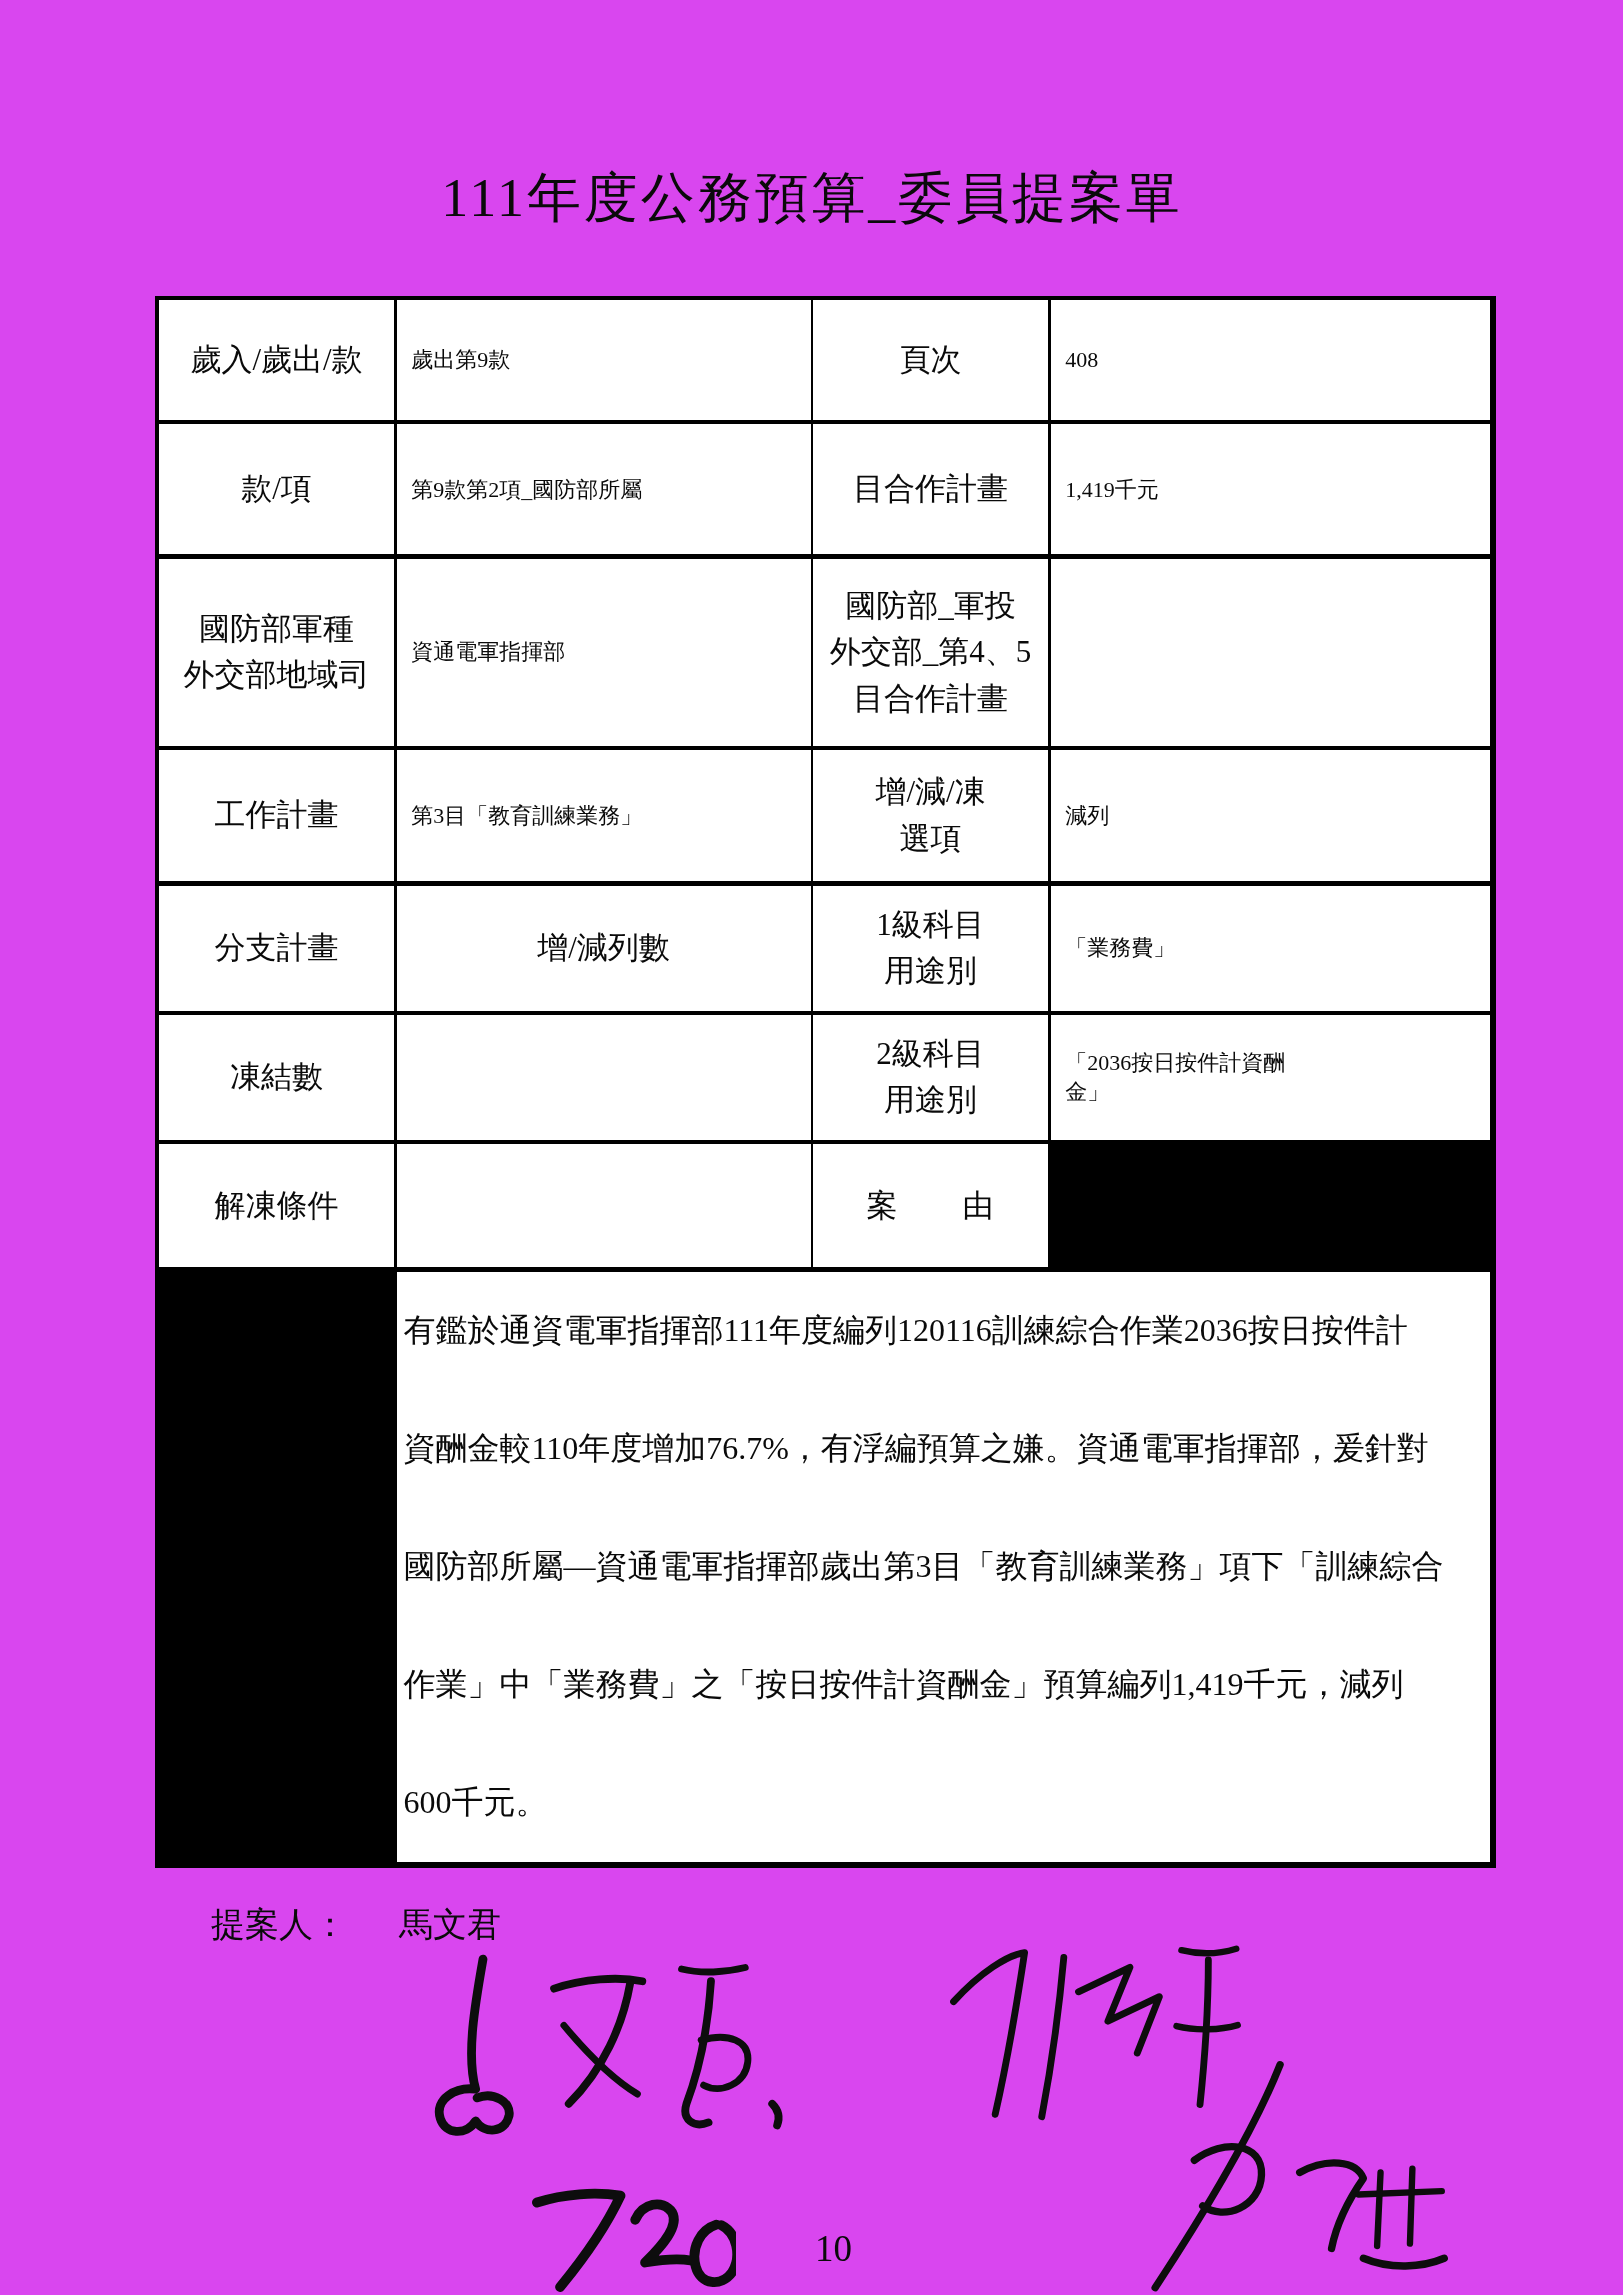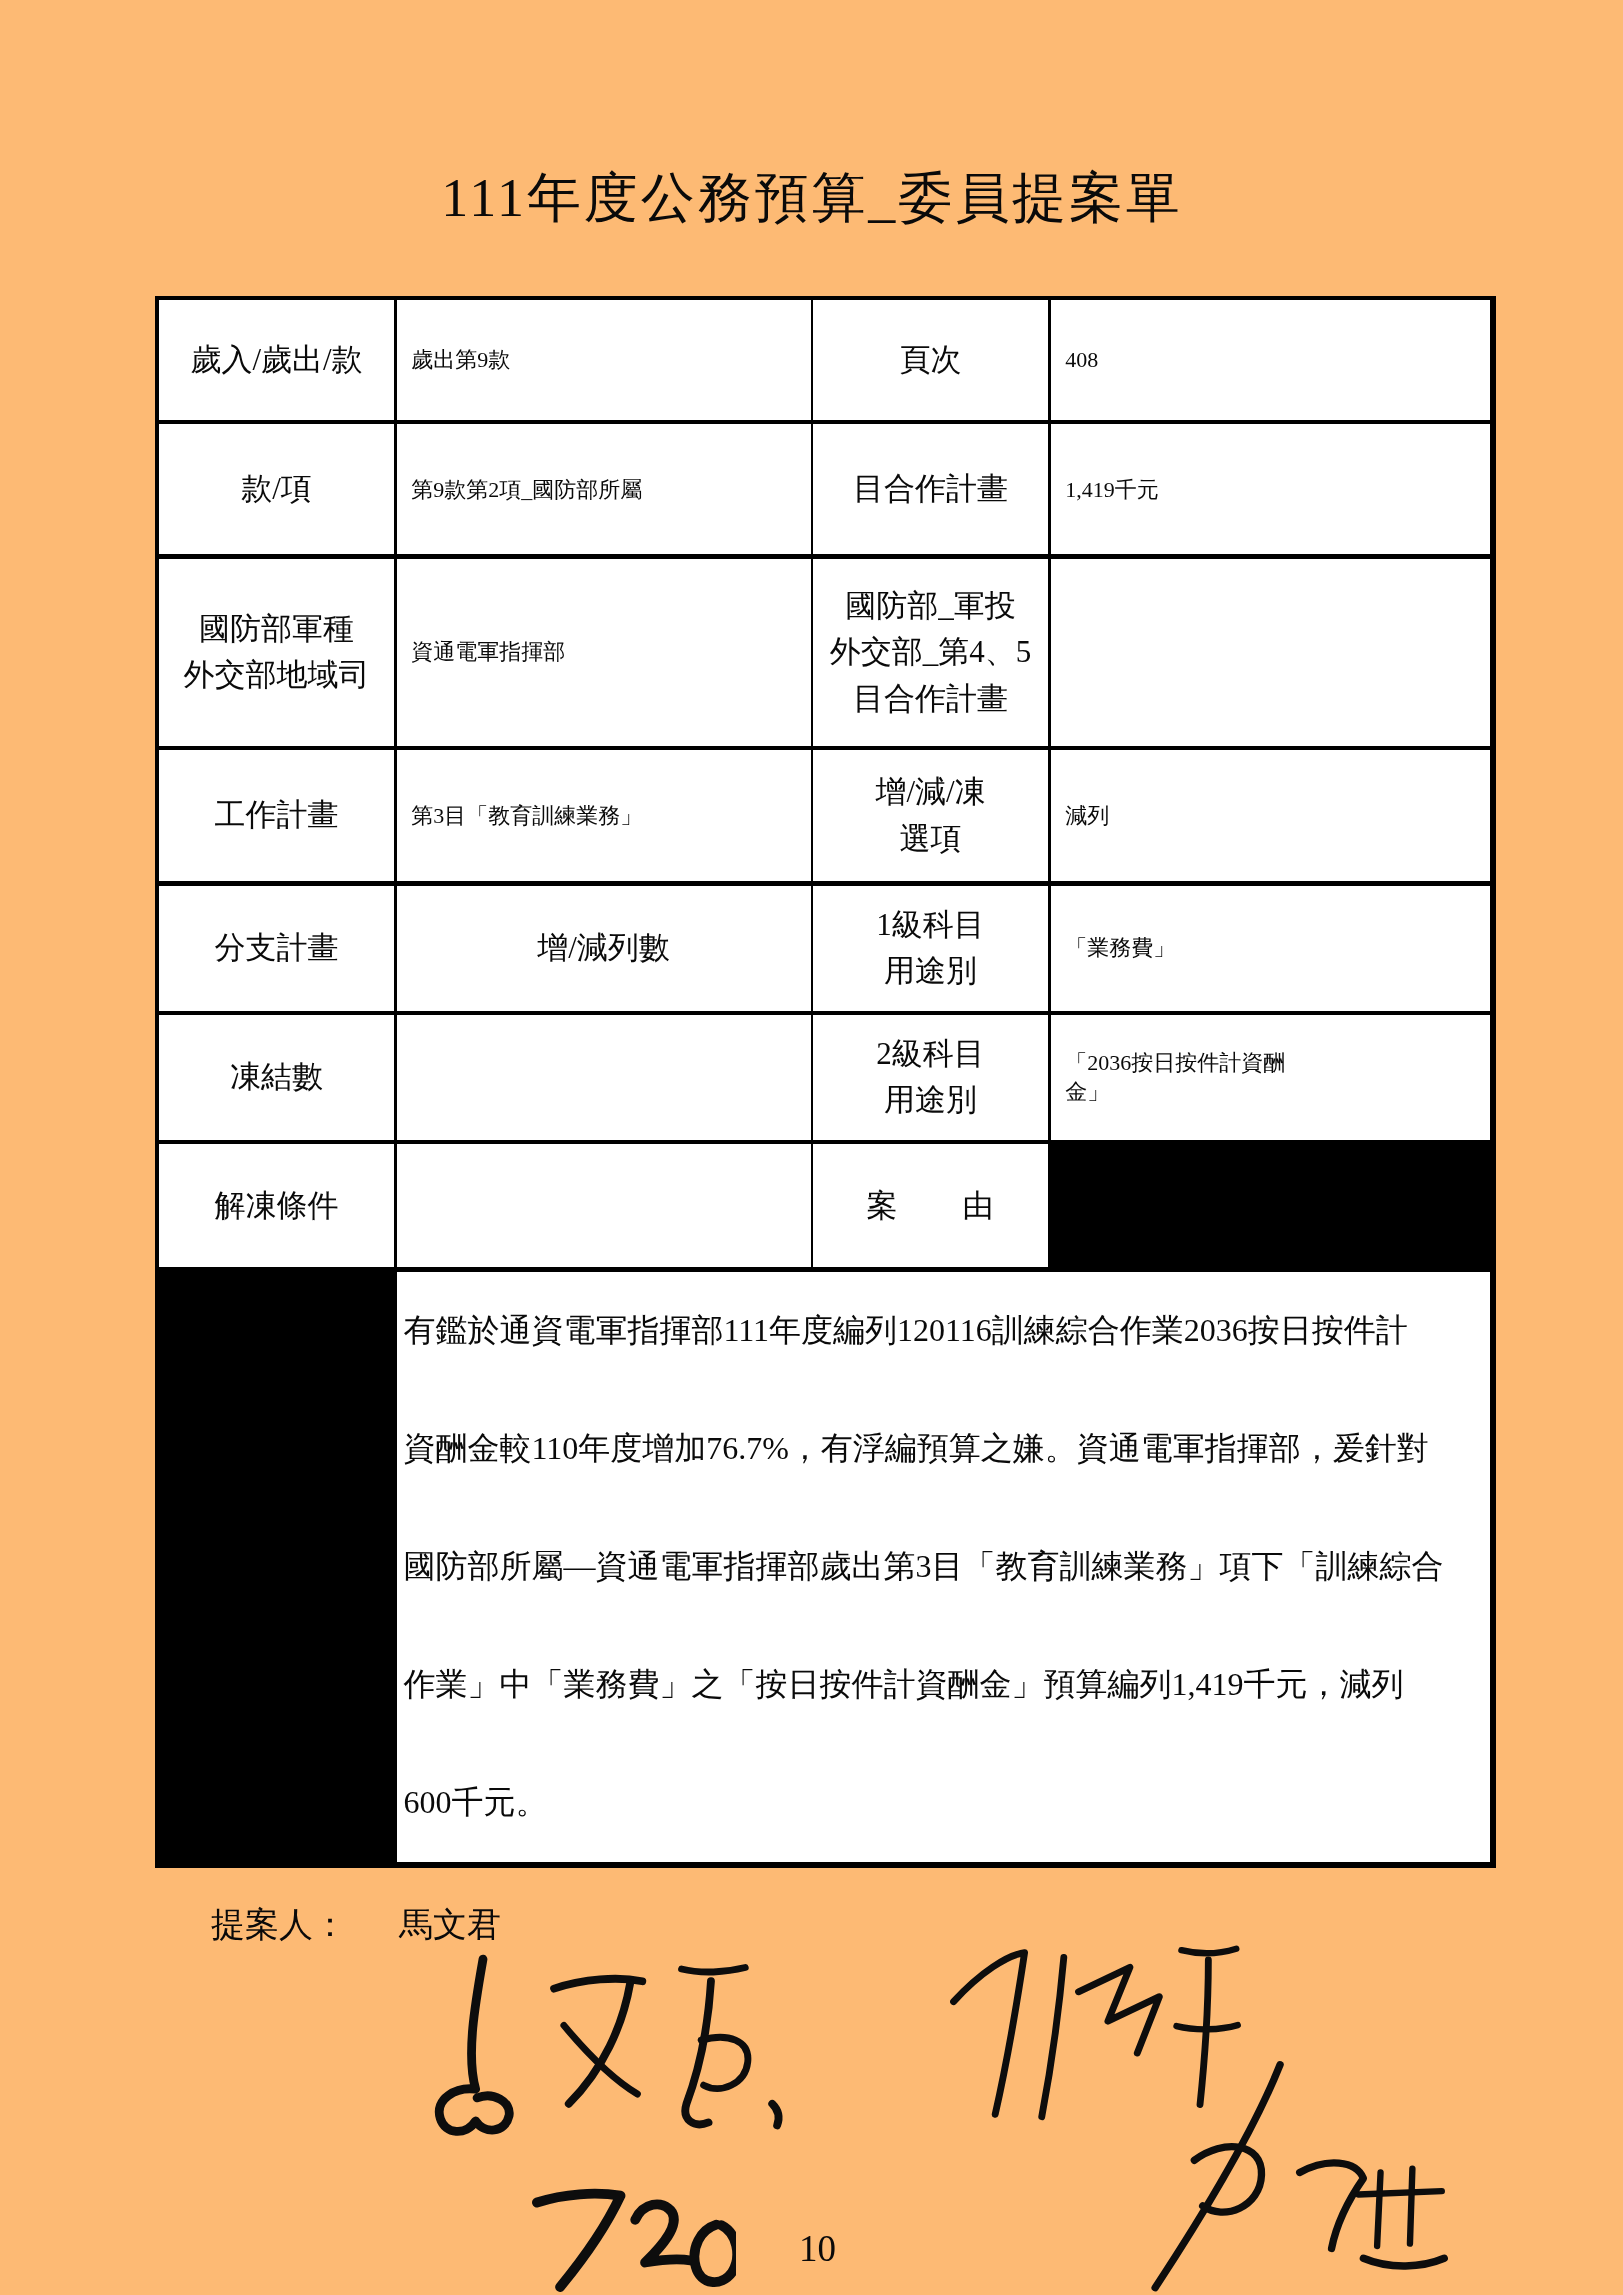--- a/index.html
+++ b/index.html
@@ -1,18 +1,18 @@
 <!DOCTYPE html>
 <html style="font-size:7.8px"><head>
 <meta charset="utf-8">
 <style>
   * { margin:0; padding:0; box-sizing:border-box; }
   html,body { width:1624px; height:2295px; background:#ffffff; color:#0a0a0a;
               font-family:"Liberation Serif","DejaVu Serif",serif; }
-  .sheet { position:relative; width:1624px; height:2295px; overflow:hidden; background:#fdba74; }
+  .sheet { position:relative; width:1624px; height:2295px; overflow:hidden; background:#d946ef; }
 
   .title { position:absolute; top:162px; left:0; width:100%; text-align:center;
            font-size:54px; font-weight:normal; letter-spacing:2.9px; }
 
   .form-table { position:absolute; left:155px; top:296px; width:1341px; height:1572px;
                 background:#000; border:4.9px solid #000;
                 display:grid;
                 grid-template-columns:235px 414px 235px 439px;
                 grid-template-rows:120px 130px 187px 131px 125px 125px 123px 590px;
                 row-gap:4.4px; column-gap:2.5px; }
@@ -24,21 +24,21 @@
   .case-label { font-size:36px; letter-spacing:1px; }
   .case-content { grid-column:2 / 5; background:#fff; display:block;
                   padding-left:6.9px; overflow:hidden; }
   .case-line { height:118px; display:flex; align-items:center;
                font-size:32px; white-space:nowrap; }
 
   .proposer { position:absolute; left:211px; top:1902px; font-size:34px; }
   .proposer .name { margin-left:52px; }
 
   .page-number { position:absolute; left:799px; top:2227px; width:69px;
-                 font-size:37px; }
+                 text-align:center; font-size:37px; }
 
   .sig { position:absolute; }
   .sig path { fill:none; stroke:#0d0d0d; stroke-linecap:round; stroke-linejoin:round; }
 </style>
 </head>
 <body>
 
 <div class="sheet">
 
   <h1 class="title">111年度公務預算_委員提案單</h1>

